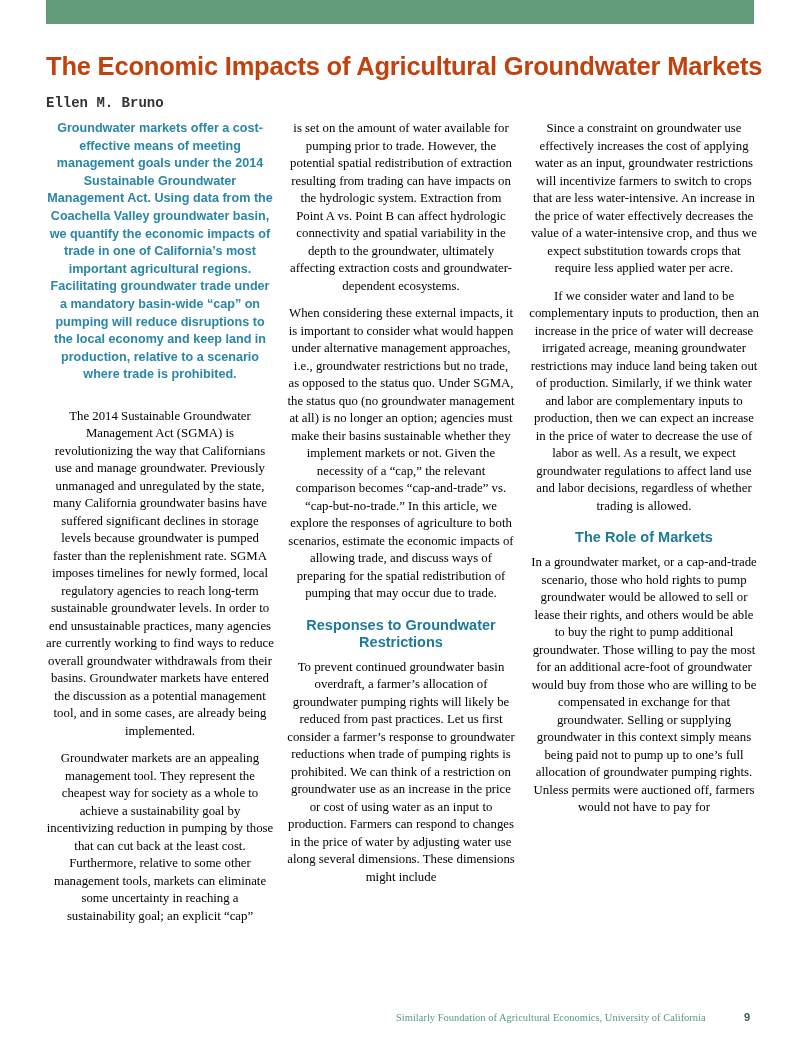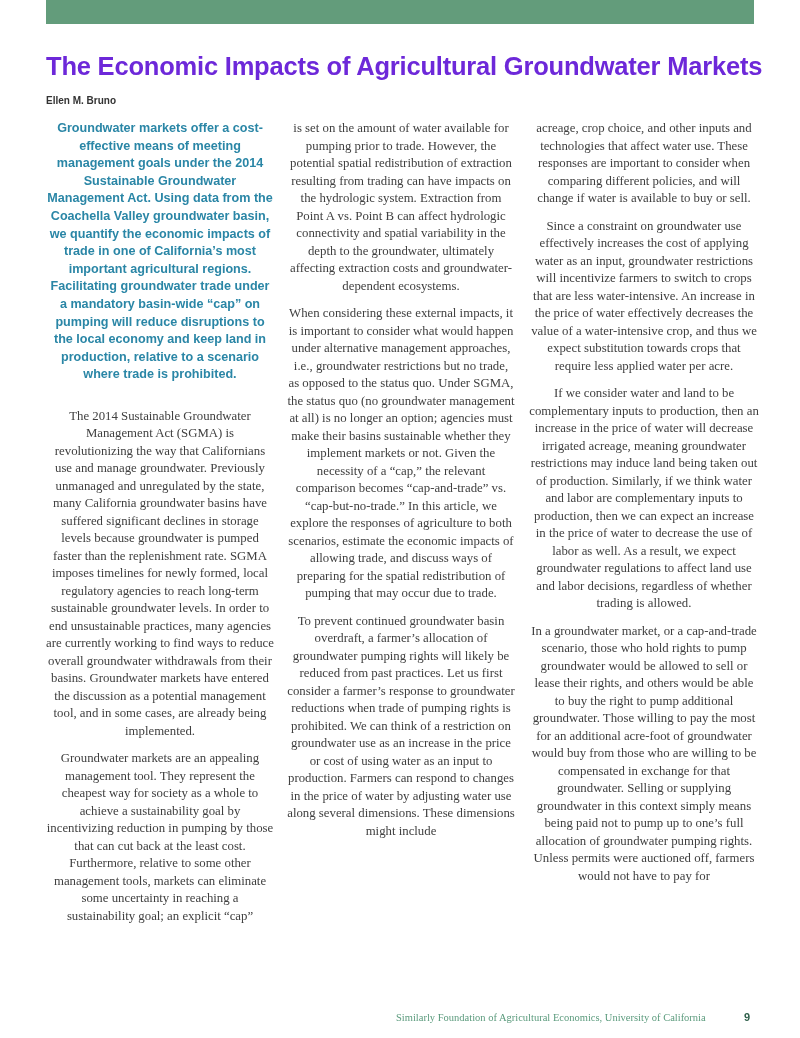--- a/index.html
+++ b/index.html
@@ -1,30 +1,30 @@
 <!DOCTYPE html>
 <html><head>
 <meta charset="utf-8">
 <style>
   html, body { margin: 0; padding: 0; background: #ffffff; }
   body { width: 800px; height: 1038px; position: relative; overflow: hidden; }
   .banner { position: absolute; left: 46px; top: 0; width: 708px; height: 24px; background: #639c7b; }
   .title { position: absolute; left: 46px; top: 52px; width: 720px; margin: 0;
     font-family: "Liberation Sans", sans-serif; font-weight: bold; font-size: 25.5px;
-    color: #6d28d9; letter-spacing: -0.2px; white-space: nowrap; }
+    color: #c2410c; letter-spacing: -0.2px; white-space: nowrap; }
   .author { position: absolute; left: 46px; top: 95px; margin: 0;
-    font-family: Liberation Sans, sans-serif; font-size: 10px; font-weight: bold; color: #333; }
+    font-family: Liberation Mono, monospace; font-size: 14px; font-weight: bold; color: #333; }
   .col { position: absolute; top: 120px; width: 228px; text-align: center; }
   .col1 { left: 46px; }
   .col2 { left: 287px; }
   .col3 { left: 528px; width: 232px; }
   .abstract { font-family: "Liberation Sans", sans-serif; font-weight: bold; font-size: 12.6px;
     line-height: 17.6px; color: #2a86a6; margin: 0 0 24px 0; }
   p.body { font-family: "Liberation Serif", serif; font-size: 12.8px; line-height: 17.5px;
-    color: #404040; margin: 0 0 10px 0; }
+    color: #000000; margin: 0 0 10px 0; }
   h2.sec { font-family: "Liberation Sans", sans-serif; font-weight: bold; font-size: 14.5px;
     line-height: 17px; color: #1d7a9a; margin: 14px 0 8px 0; }
   .footer { position: absolute; left: 396px; top: 1012px; font-family: "Liberation Serif", serif;
     font-size: 10.5px; color: #5a9a7c; white-space: nowrap; }
   .pagenum { position: absolute; left: 744px; top: 1011px; font-family: "Liberation Sans", sans-serif;
     font-size: 11px; font-weight: bold; color: #2e5f4a; }
 </style>
 </head>
 <body>
 
@@ -34,24 +34,25 @@
 
 <div class="col col1">
   <p class="abstract">Groundwater markets offer a cost-effective means of meeting management goals under the 2014 Sustainable Groundwater Management Act. Using data from the Coachella Valley groundwater basin, we quantify the economic impacts of trade in one of California’s most important agricultural regions. Facilitating groundwater trade under a mandatory basin-wide “cap” on pumping will reduce disruptions to the local economy and keep land in production, relative to a scenario where trade is prohibited.</p>
   <p class="body">The 2014 Sustainable Groundwater Management Act (SGMA) is revolutionizing the way that Californians use and manage groundwater. Previously unmanaged and unregulated by the state, many California groundwater basins have suffered significant declines in storage levels because groundwater is pumped faster than the replenishment rate. SGMA imposes timelines for newly formed, local regulatory agencies to reach long-term sustainable groundwater levels. In order to end unsustainable practices, many agencies are currently working to find ways to reduce overall groundwater withdrawals from their basins. Groundwater markets have entered the discussion as a potential management tool, and in some cases, are already being implemented.</p>
   <p class="body">Groundwater markets are an appealing management tool. They represent the cheapest way for society as a whole to achieve a sustainability goal by incentivizing reduction in pumping by those that can cut back at the least cost. Furthermore, relative to some other management tools, markets can eliminate some uncertainty in reaching a sustainability goal; an explicit “cap”</p>
 </div>
 
 <div class="col col2">
   <p class="body">is set on the amount of water available for pumping prior to trade. However, the potential spatial redistribution of extraction resulting from trading can have impacts on the hydrologic system. Extraction from Point A vs. Point B can affect hydrologic connectivity and spatial variability in the depth to the groundwater, ultimately affecting extraction costs and groundwater-dependent ecosystems.</p>
   <p class="body">When considering these external impacts, it is important to consider what would happen under alternative management approaches, i.e., groundwater restrictions but no trade, as opposed to the status quo. Under SGMA, the status quo (no groundwater management at all) is no longer an option; agencies must make their basins sustainable whether they implement markets or not. Given the necessity of a “cap,” the relevant comparison becomes “cap-and-trade” vs. “cap-but-no-trade.” In this article, we explore the responses of agriculture to both scenarios, estimate the economic impacts of allowing trade, and discuss ways of preparing for the spatial redistribution of pumping that may occur due to trade.</p>
+  <h2 class="sec">Responses to Groundwater Restrictions</h2>
   <p class="body">To prevent continued groundwater basin overdraft, a farmer’s allocation of groundwater pumping rights will likely be reduced from past practices. Let us first consider a farmer’s response to groundwater reductions when trade of pumping rights is prohibited. We can think of a restriction on groundwater use as an increase in the price or cost of using water as an input to production. Farmers can respond to changes in the price of water by adjusting water use along several dimensions. These dimensions might include</p>
 </div>
 
 <div class="col col3">
-  <p class="body">acreage, crop choice, and other inputs and technologies that affect water use. These responses are important to consider when comparing different policies, and will change if water is available to buy or sell.</p>
   <p class="body">Since a constraint on groundwater use effectively increases the cost of applying water as an input, groundwater restrictions will incentivize farmers to switch to crops that are less water-intensive. An increase in the price of water effectively decreases the value of a water-intensive crop, and thus we expect substitution towards crops that require less applied water per acre.</p>
   <p class="body">If we consider water and land to be complementary inputs to production, then an increase in the price of water will decrease irrigated acreage, meaning groundwater restrictions may induce land being taken out of production. Similarly, if we think water and labor are complementary inputs to production, then we can expect an increase in the price of water to decrease the use of labor as well. As a result, we expect groundwater regulations to affect land use and labor decisions, regardless of whether trading is allowed.</p>
+  <h2 class="sec">The Role of Markets</h2>
   <p class="body">In a groundwater market, or a cap-and-trade scenario, those who hold rights to pump groundwater would be allowed to sell or lease their rights, and others would be able to buy the right to pump additional groundwater. Those willing to pay the most for an additional acre-foot of groundwater would buy from those who are willing to be compensated in exchange for that groundwater. Selling or supplying groundwater in this context simply means being paid not to pump up to one’s full allocation of groundwater pumping rights. Unless permits were auctioned off, farmers would not have to pay for</p>
 </div>
 
 <div class="footer">Similarly Foundation of Agricultural Economics, University of California</div>
 <div class="pagenum">9</div>
 
 </body></html>

